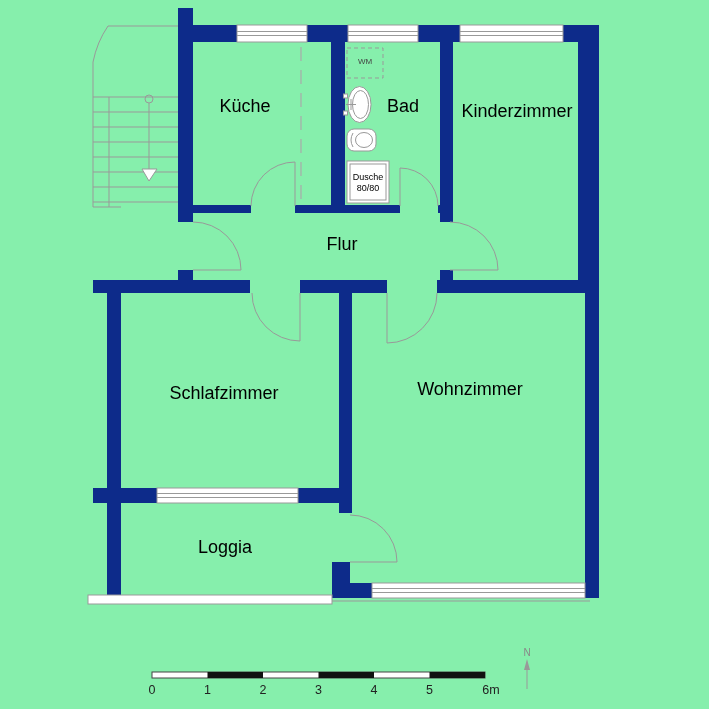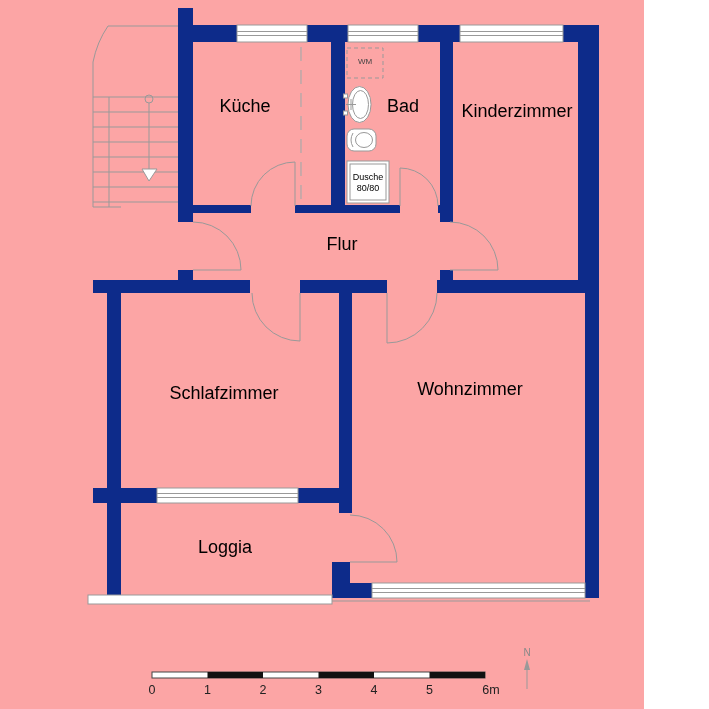--- a/index.html
+++ b/index.html
@@ -1,16 +1,16 @@
 <!DOCTYPE html>
 <html><head>
 <meta charset="utf-8">
 <style>
   html,body{margin:0;padding:0;background:#fff;}
-  #canvas{position:relative;width:644px;height:709px;background:#fca5a5;overflow:hidden;
+  #canvas{position:relative;width:709px;height:709px;background:#86efac;overflow:hidden;
           font-family:"Liberation Sans", sans-serif;}
   svg{position:absolute;left:0;top:0;}
   .room-label{font-family:"Liberation Sans", sans-serif;font-size:18px;fill:#000;}
   .small-label{font-family:"Liberation Sans", sans-serif;font-size:9px;fill:#000;}
   .tiny-label{font-family:"Liberation Sans", sans-serif;font-size:8px;fill:#444;}
   .scale-label{font-family:"Liberation Sans", sans-serif;font-size:12.5px;fill:#222;}
   .north-label{font-family:"Liberation Sans", sans-serif;font-size:10px;fill:#888;}
 </style>
 </head>
 <body>

